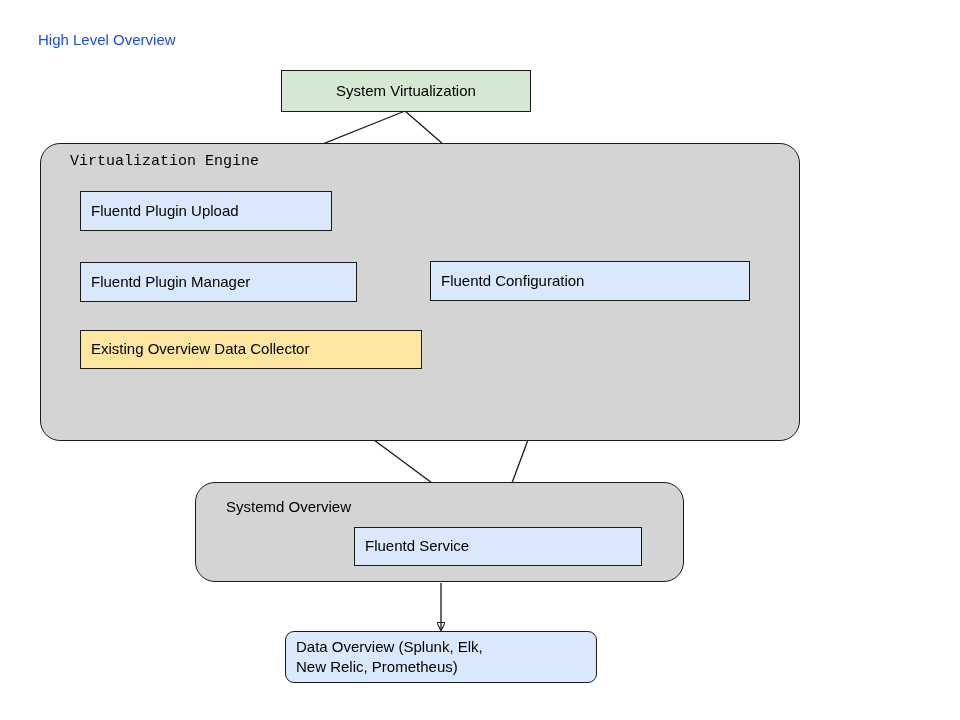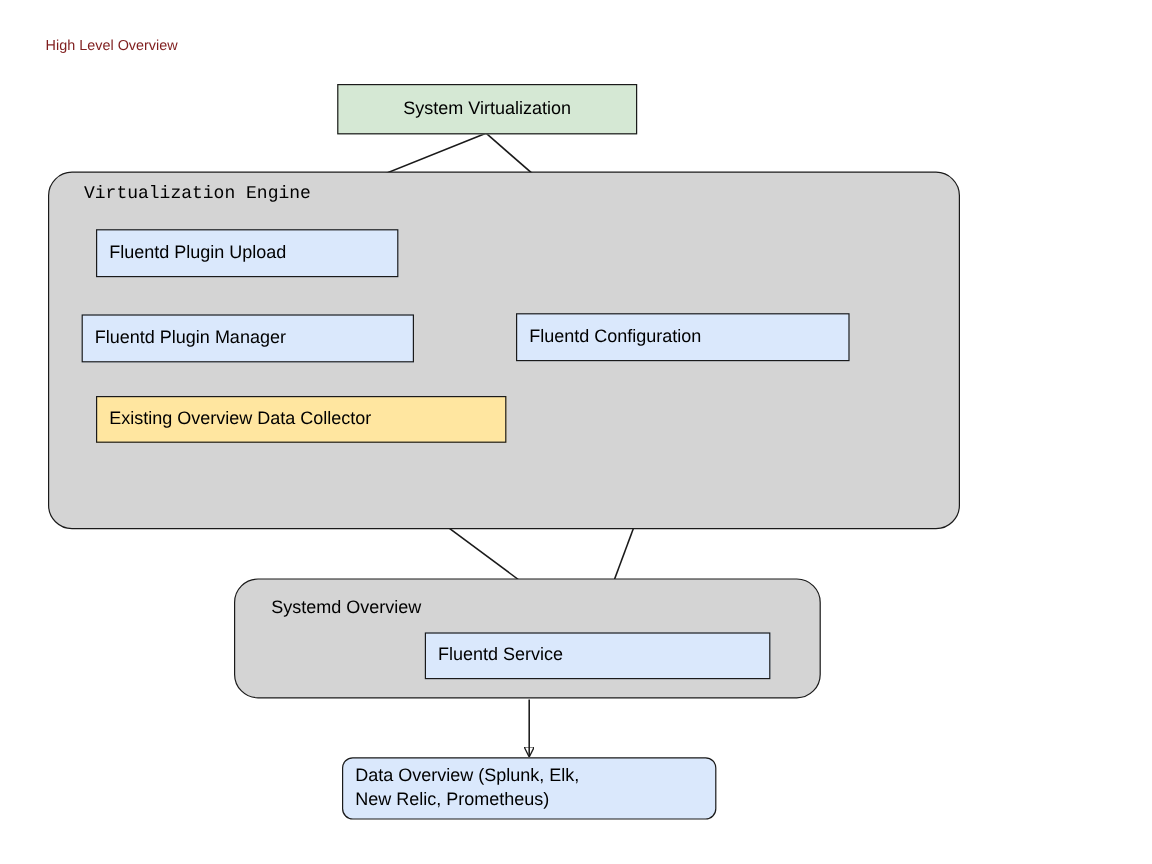--- a/index.html
+++ b/index.html
@@ -55,22 +55,22 @@
     font-size: 15px;
     color: #000;
     white-space: nowrap;
   }
 
   
   #title {
     position: absolute;
     left: 38px;
     top: 31px;
-    font-size: 12px;
-    color: #7f1d1d;
+    font-size: 15px;
+    color: #1d4ed8;
     white-space: nowrap;
   }
 
   
   #edges {
     position: absolute;
     left: 0;
     top: 0;
     width: 960px;
     height: 720px;
@@ -114,23 +114,23 @@
   <div class="group" style="left:40px; top:143px; width:760px; height:298px;"></div>
   <div class="group-label" style="left:70px; top:153px;font-family:Liberation Mono, monospace;">Virtualization Engine</div>
 
   <div class="group" style="left:195px; top:482px; width:489px; height:100px;"></div>
   <div class="group-label" style="left:226px; top:498px;">Systemd Overview</div>
 
   <div class="node center fill-green" style="left:281px; top:70px; width:250px; height:42px;">System Virtualization</div>
 
   <div class="node left fill-blue" style="left:80px; top:191px; width:252px; height:40px;">Fluentd Plugin Upload</div>
 
-  <div class="node left fill-blue" style="left:68px; top:262px; width:277px; height:40px;">Fluentd Plugin Manager</div>
+  <div class="node left fill-blue" style="left:80px; top:262px; width:277px; height:40px;">Fluentd Plugin Manager</div>
 
-  <div class="node left fill-blue" style="left:430px; top:261px; width:278px; height:40px;">Fluentd Configuration</div>
+  <div class="node left fill-blue" style="left:430px; top:261px; width:320px; height:40px;">Fluentd Configuration</div>
 
   <div class="node left fill-orange" style="left:80px; top:330px; width:342px; height:39px;">Existing Overview Data Collector</div>
 
   <div class="node left fill-blue" style="left:354px; top:527px; width:288px; height:39px;">Fluentd Service</div>
 
   <div class="node left fill-blue rounded-sm" style="left:285px; top:631px; width:312px; height:52px;">Data Overview (Splunk, Elk,
 New Relic, Prometheus)</div>
 
 </div>
 

